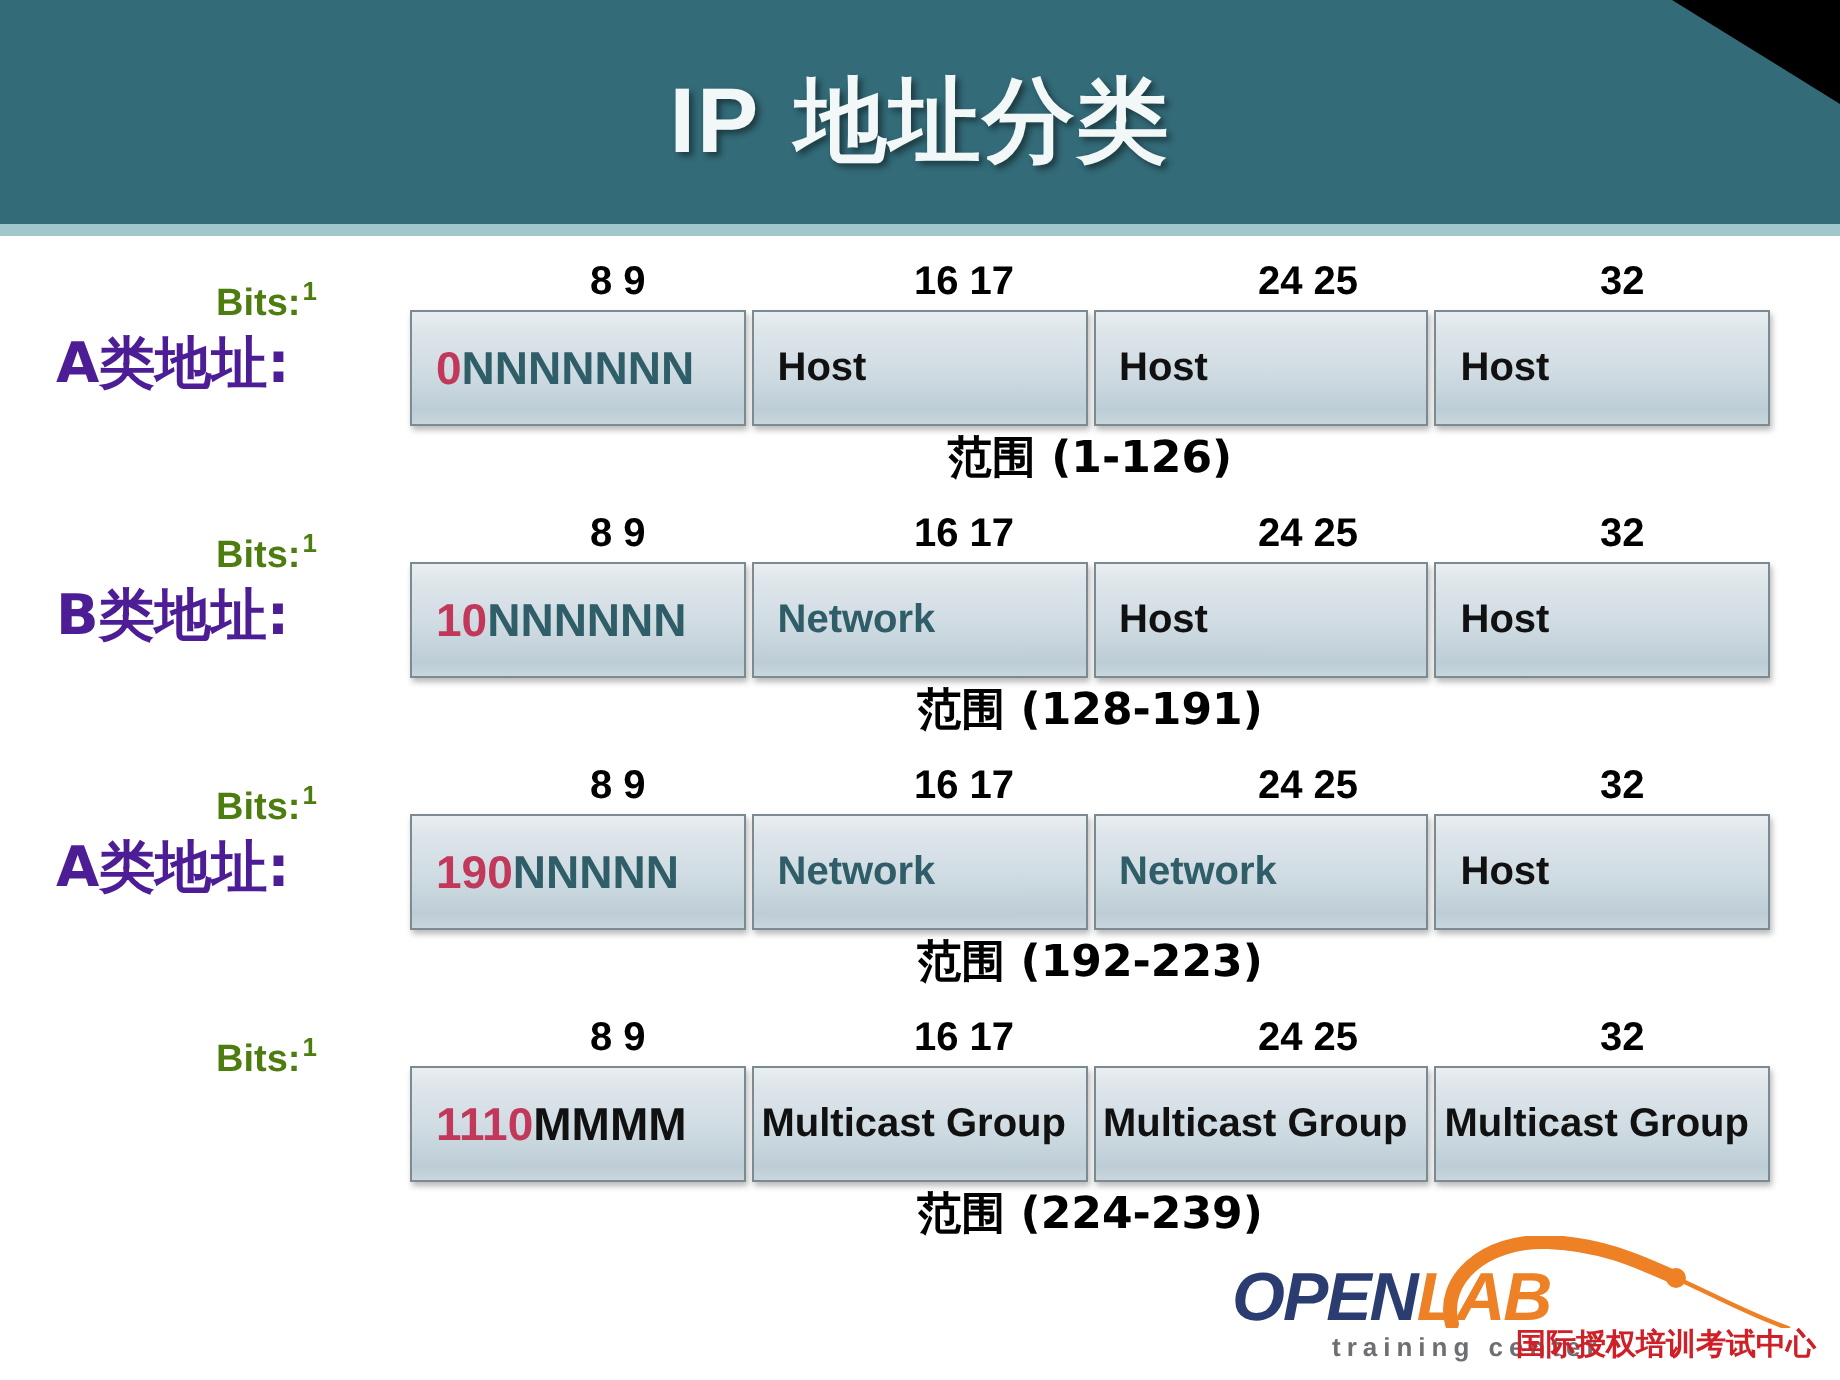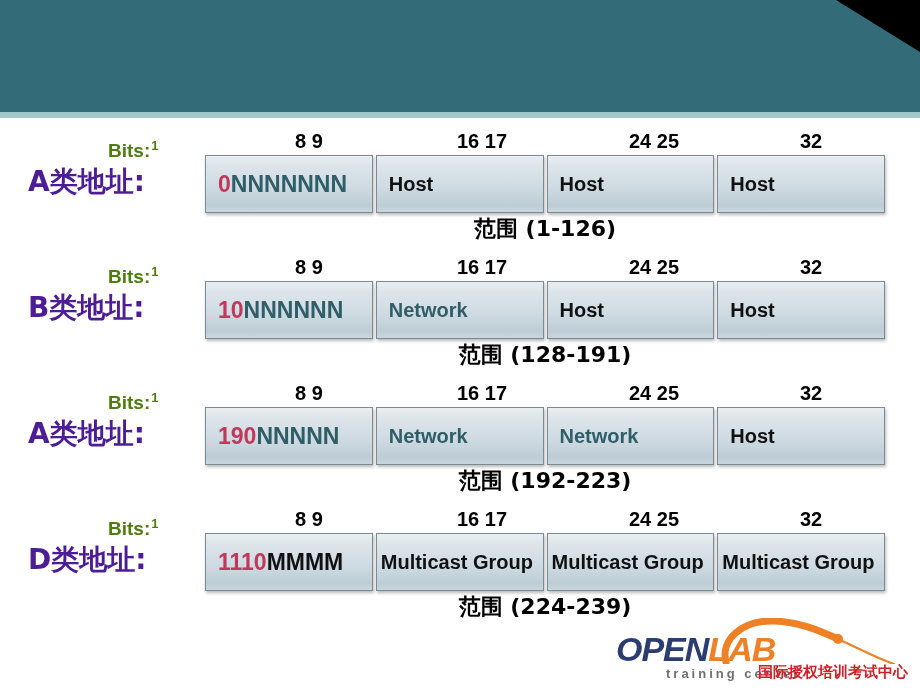--- a/index.html
+++ b/index.html
@@ -223,20 +223,24 @@
 </style>
 </head>
 <body>
 
 <div class="slide">
 
   <div class="banner"></div>
   <div class="banner-underline"></div>
   <div class="corner-wedge"></div>
 
+  <div class="slide-title">
+    <span class="latin">IP</span>
+    <span>地址分类</span>
+  </div>
 
   <div class="row" style="top:122px;">
     <div class="bits-label">
       <span>Bits:</span><sup>1</sup>
     </div>
     <div class="class-label">A类地址:</div>
     <div class="ticks">
       <span class="tick t8">8  9</span>
       <span class="tick t16">16 17</span>
       <span class="tick t24">24 25</span>
@@ -312,21 +316,20 @@
         <span class="cell-text dark">Host</span>
       </div>
     </div>
     <div class="range">范围 (192-223)</div>
   </div>
 
   <div class="row" style="top:500px;">
     <div class="bits-label">
       <span>Bits:</span><sup>1</sup>
     </div>
-    <div class="class-label">D类地址:</div>
     <div class="ticks">
       <span class="tick t8">8  9</span>
       <span class="tick t16">16 17</span>
       <span class="tick t24">24 25</span>
       <span class="tick t32">32</span>
     </div>
     <div class="boxes">
       <div class="cell">
         <span class="cell-text mono-bits"><span class="prefix">1110</span><span class="suffix-dark">MMMM</span></span>
       </div>

